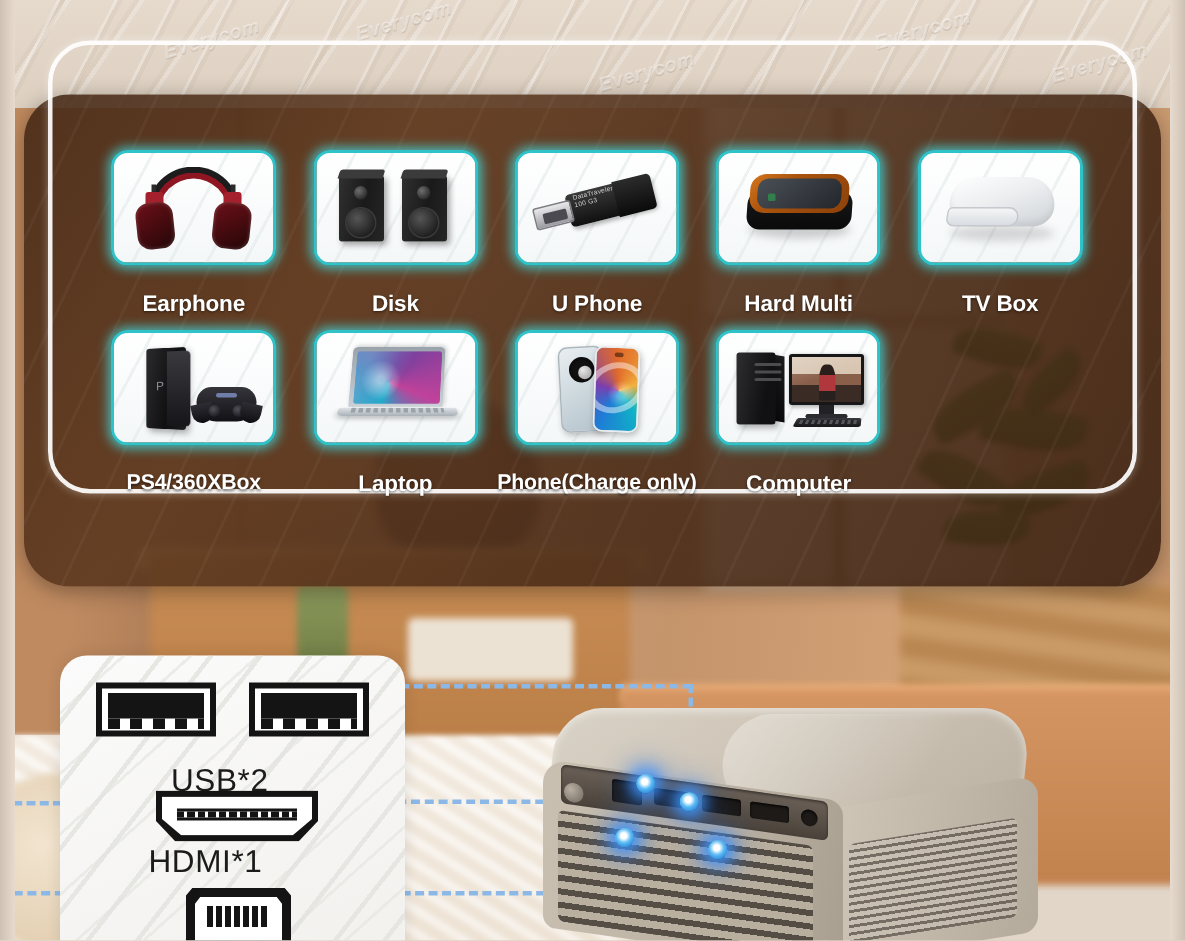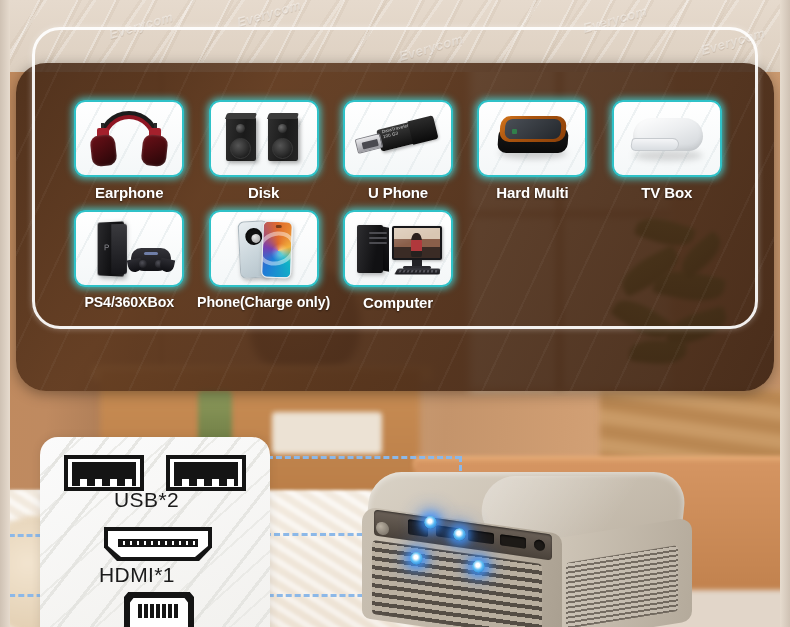--- a/index.html
+++ b/index.html
@@ -233,21 +233,21 @@
     overflow: hidden;
     position: relative;
   }
   .card-wm {
     position: absolute; inset: 0;
     background: repeating-linear-gradient(118deg,
       rgba(225,232,234,0.55) 0 2px, rgba(255,255,255,0) 2px 22px);
     pointer-events: none;
   }
   .label {
-    margin-top: 7px;
+    margin-top: 17px;
     font-size: 15px;
     font-weight: bold;
     color: #ffffff;
     text-shadow: 0 1px 2px rgba(0,0,0,0.55);
     white-space: nowrap;
     letter-spacing: -0.1px;
   }
   .label.small { font-size: 14.2px; }
 
   
@@ -895,20 +895,33 @@
             <div class="ps-bar" style="left:13px; top:4px;"></div>
             <div class="ps-stick" style="left:8px;"></div>
             <div class="ps-stick" style="left:24px;"></div>
           </div>
         </div>
       </div>
       <div class="label small">PS4/360XBox</div>
     </div>
 
 
+    <div class="cell">
+      <div class="card">
+        <div class="card-wm"></div>
+        <div class="art">
+          <div class="lap-lid">
+              <div class="lap-screen"></div>
+            </div>
+          <div class="lap-base"></div>
+          <div class="lap-kb"></div>
+        </div>
+      </div>
+      <div class="label">Laptop</div>
+    </div>
 
     <div class="cell">
       <div class="card">
         <div class="card-wm"></div>
         <div class="art">
           <div class="ph back">
               <div class="ph-cam"></div>
             </div>
           <div class="ph front">
               <div class="ph-notch"></div>
@@ -982,21 +995,21 @@
     <div class="portcard-wm"></div>
 
     <div class="port-row" style="left:24px; top:18px;">
       <div class="usb-ico">
           <div class="usb-teeth"></div>
         </div>
       <div class="usb-ico">
           <div class="usb-teeth"></div>
         </div>
     </div>
-    <div class="port-label" style="left:74px; top:51px;">USB*2</div>
+    <div class="port-label" style="left:74px; top:72px;">USB*2</div>
 
     <div style="position:absolute; left:64px; top:90px;">
       <div class="hdmi-ico">
         <div class="hdmi-shape"></div>
         <div class="hdmi-inner"></div>
         <div class="hdmi-pins"></div>
       </div>
     </div>
     <div class="port-label" style="left:59px; top:126px;">HDMI*1</div>
 

